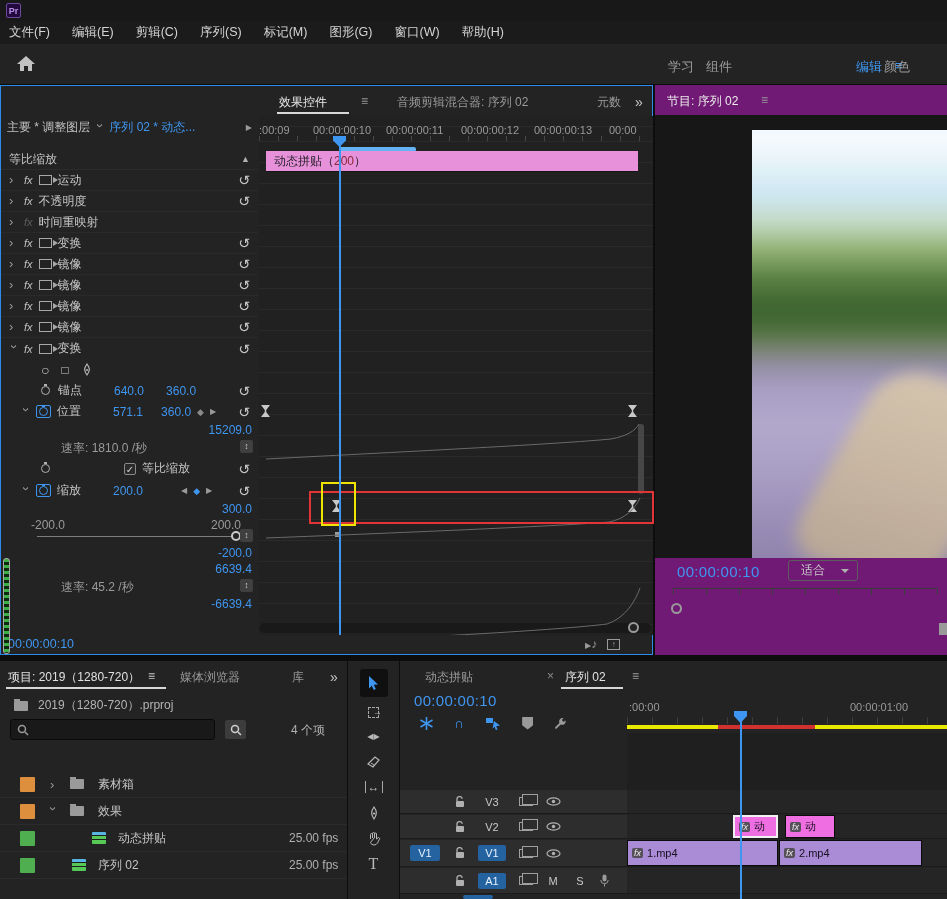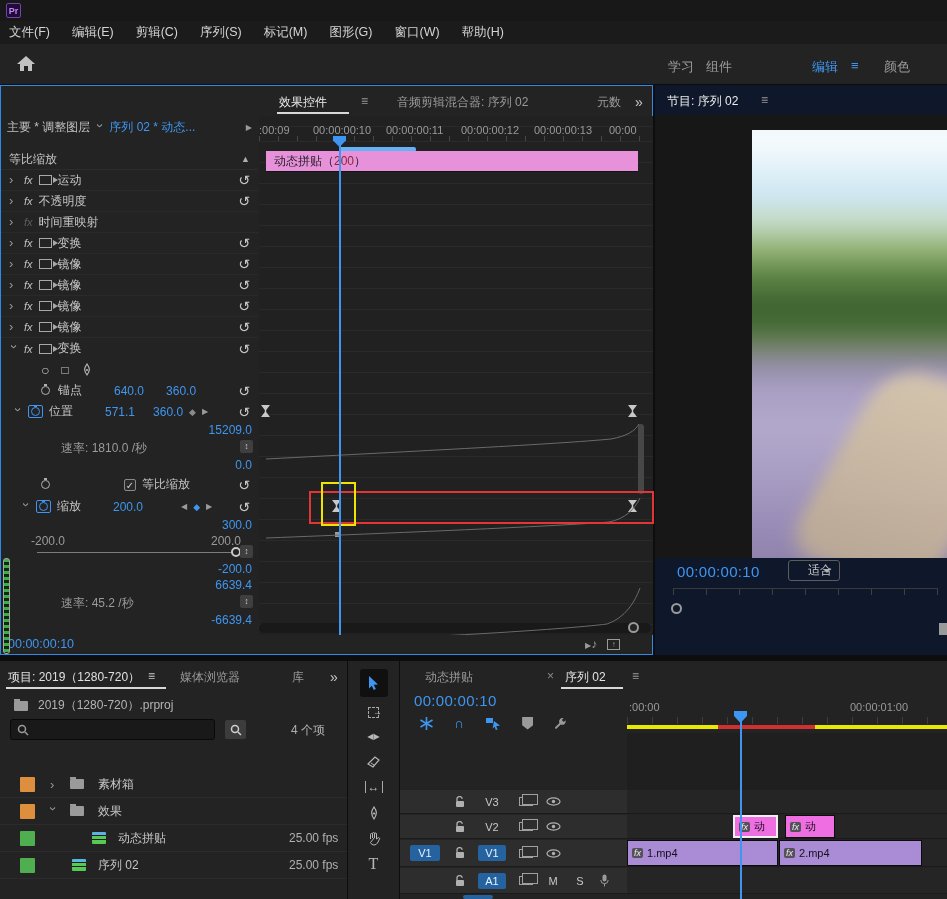--- a/index.html
+++ b/index.html
@@ -8,21 +8,21 @@
          font-family:"Liberation Sans","DejaVu Sans",sans-serif; font-size:12px; color:#9e9e9e;
          overflow:hidden; user-select:none; }
   .abs { position:absolute; }
 
   
   #titlebar { left:0; top:0; width:947px; height:21px; background:#181818; display:flex; align-items:center; gap:7px; padding:0 6px; color:#dcdcdc; }
   .pr-logo { width:15px; height:15px; background:#24093f; border:1px solid #6a4a9a; border-radius:2px; color:#b98fe8; font-weight:bold; font-size:9px; display:flex; align-items:center; justify-content:center; }
   #menubar { left:0; top:21px; width:947px; height:23px; background:#1b1b1b; display:flex; align-items:center; gap:22px; padding:0 9px; color:#d4d4d4; font-size:12.5px; }
   #wsbar { left:0; top:44px; width:947px; height:41px; background:#232323; border-bottom:1px solid #0c0c0c; }
   .ws-tab { position:absolute; top:14px; font-size:13px; color:#9a9a9a; }
-  .ws-tab.active, .ws-menu { color:#3f96f0; }
+  .ws-tab.active, .ws-menu { color:#3f96f0;margin-left:44px; }
   .ws-menu { position:absolute; top:14px; font-size:13px; }
 
   
   .panel { position:absolute; background:#232323; }
   .tc { color:#3f96f0; }
   .underbar { position:absolute; height:2px; background:#d8d8d8; }
 
   
   #ecp { left:0; top:85px; width:653px; height:570px; border:1px solid #2d8ceb; }
   .ecp-tab { position:absolute; top:8px; color:#9a9a9a; white-space:nowrap; }
@@ -83,29 +83,29 @@
   .ecp-caret { position:absolute; left:332px; top:50px; width:13px; height:11px; background:#3f96f0; z-index:7;
                clip-path:polygon(0 0,100% 0,100% 40%,50% 100%,0 40%); }
   .sqmark { position:absolute; left:334px; top:446px; width:5px; height:5px; background:#9a9a9a; }
   .ecp-tc { position:absolute; left:7px; top:551px; font-size:12.5px; }
   .ecp-boticons { position:absolute; left:584px; top:551px; color:#9a9a9a; display:flex; gap:10px; align-items:center; }
   .exporticon { width:13px; height:11px; border:1px solid #9a9a9a; font-size:8px; line-height:9px; text-align:center; color:#9a9a9a; }
   .greenscroll { position:absolute; left:2px; top:472px; width:7px; height:96px; border:1px solid #a8a8a8; border-radius:3px; z-index:9;
                  background:repeating-linear-gradient(180deg,#3cb046 0 3px,#10280f 3px 6px); }
 
   
-  #pgm { left:655px; top:85px; width:292px; height:570px; background:#0f172a; }
+  #pgm { left:655px; top:85px; width:292px; height:570px; background:#701a75; }
   .pgm-stage { position:absolute; left:0; top:30px; width:292px; height:443px; background:#171717; }
   .frame { position:absolute; left:97px; top:15px; width:195px; height:428px; overflow:hidden; background:#9a8eb8; }
   .scene { position:absolute; inset:-18px; filter:blur(7px);
     background:linear-gradient(180deg,#e9f3fa 0%,#f6fbfd 6%,#e2f1f8 12%,#cde7f2 18%,#c2d9c2 24%,#8fb070 30%,#587f42 36%,#3e6330 42%,#466c36 46%,#6f7f62 50%,#958fa8 55%,#a99fc4 60%,#b2a8cc 68%,#a89dc2 78%,#9a8eb8 88%,#8b7fa8 100%); }
   .scene-path { position:absolute; right:-35px; bottom:-25px; width:150px; height:210px; filter:blur(8px);
     background:linear-gradient(180deg,rgba(214,198,172,.95),rgba(186,168,148,.95)); transform:rotate(16deg) skewX(-14deg); border-radius:40px; }
   .pgm-tc { position:absolute; left:22px; top:478px; font-size:15px; letter-spacing:.3px; }
-  .fitdd { position:absolute; left:133px; top:475px; width:52px; height:21px; border:1px solid #5c5c5c; border-radius:3px; color:#c8c8c8; line-height:19px; padding-left:19px; }
+  .fitdd { position:absolute; left:133px; top:475px; width:70px; height:21px; border:1px solid #5c5c5c; border-radius:3px; color:#c8c8c8; line-height:19px; padding-left:12px; }
   .fitdd::after { content:''; position:absolute; right:8px; top:8px; border-top:4px solid #b0b0b0; border-left:4px solid transparent; border-right:4px solid transparent; }
   .pgm-ruler { position:absolute; left:18px; top:503px; width:265px; height:7px;
     background:repeating-linear-gradient(90deg,#3f3f3f 0 1px,transparent 1px 33px); border-top:1px solid #3a3a3a; }
   .pgm-knob { position:absolute; left:16px; top:518px; width:11px; height:11px; border:2px solid #9a9a9a; border-radius:50%; }
   .pgm-part { position:absolute; right:0; top:538px; width:8px; height:12px; background:#9a9a9a; }
 
   
   #proj { left:0; top:661px; width:347px; height:238px; }
   .p-tab { position:absolute; top:8px; color:#9a9a9a; white-space:nowrap; }
   .p-tab.active { color:#e0e0e0; }
@@ -301,40 +301,39 @@
         <span class="swwrap">
             <span class="sw"></span>
           </span>
         <span>锚点</span>
         <span class="val" style="margin-left:26px">640.0</span>
         <span class="val" style="margin-left:16px">360.0</span>
         <span class="sp"></span>
           <span class="reset">↺</span>
       </div>
 
-      <div class="detail" style="padding-left:12px">
+      <div class="detail" style="padding-left:20px">
         <span class="chev down">›</span>
         <span class="swwrap on">
             <span class="sw"></span>
           </span>
         <span>位置</span>
         <span class="val" style="margin-left:26px">571.1</span>
         <span class="val" style="margin-left:12px">360.0</span>
         <span class="kdiamond gray">◆</span>
         <span class="navbtn">▶</span>
         <span class="sp"></span>
           <span class="reset">↺</span>
       </div>
 
       <div class="gval">15209.0</div>
       <div class="raterow">
         <span class="rtext">速率: 1810.0 /秒</span>
         <span class="updown">↕</span>
       </div>
-      <div class="gval">0.0</div>
 
       <div class="detail" style="height:23px">
         <span class="swwrap">
             <span class="sw"></span>
           </span>
         <span class="checkbox" style="margin-left:66px">✓</span>
         <span>等比缩放</span>
         <span class="sp"></span>
           <span class="reset">↺</span>
       </div>

